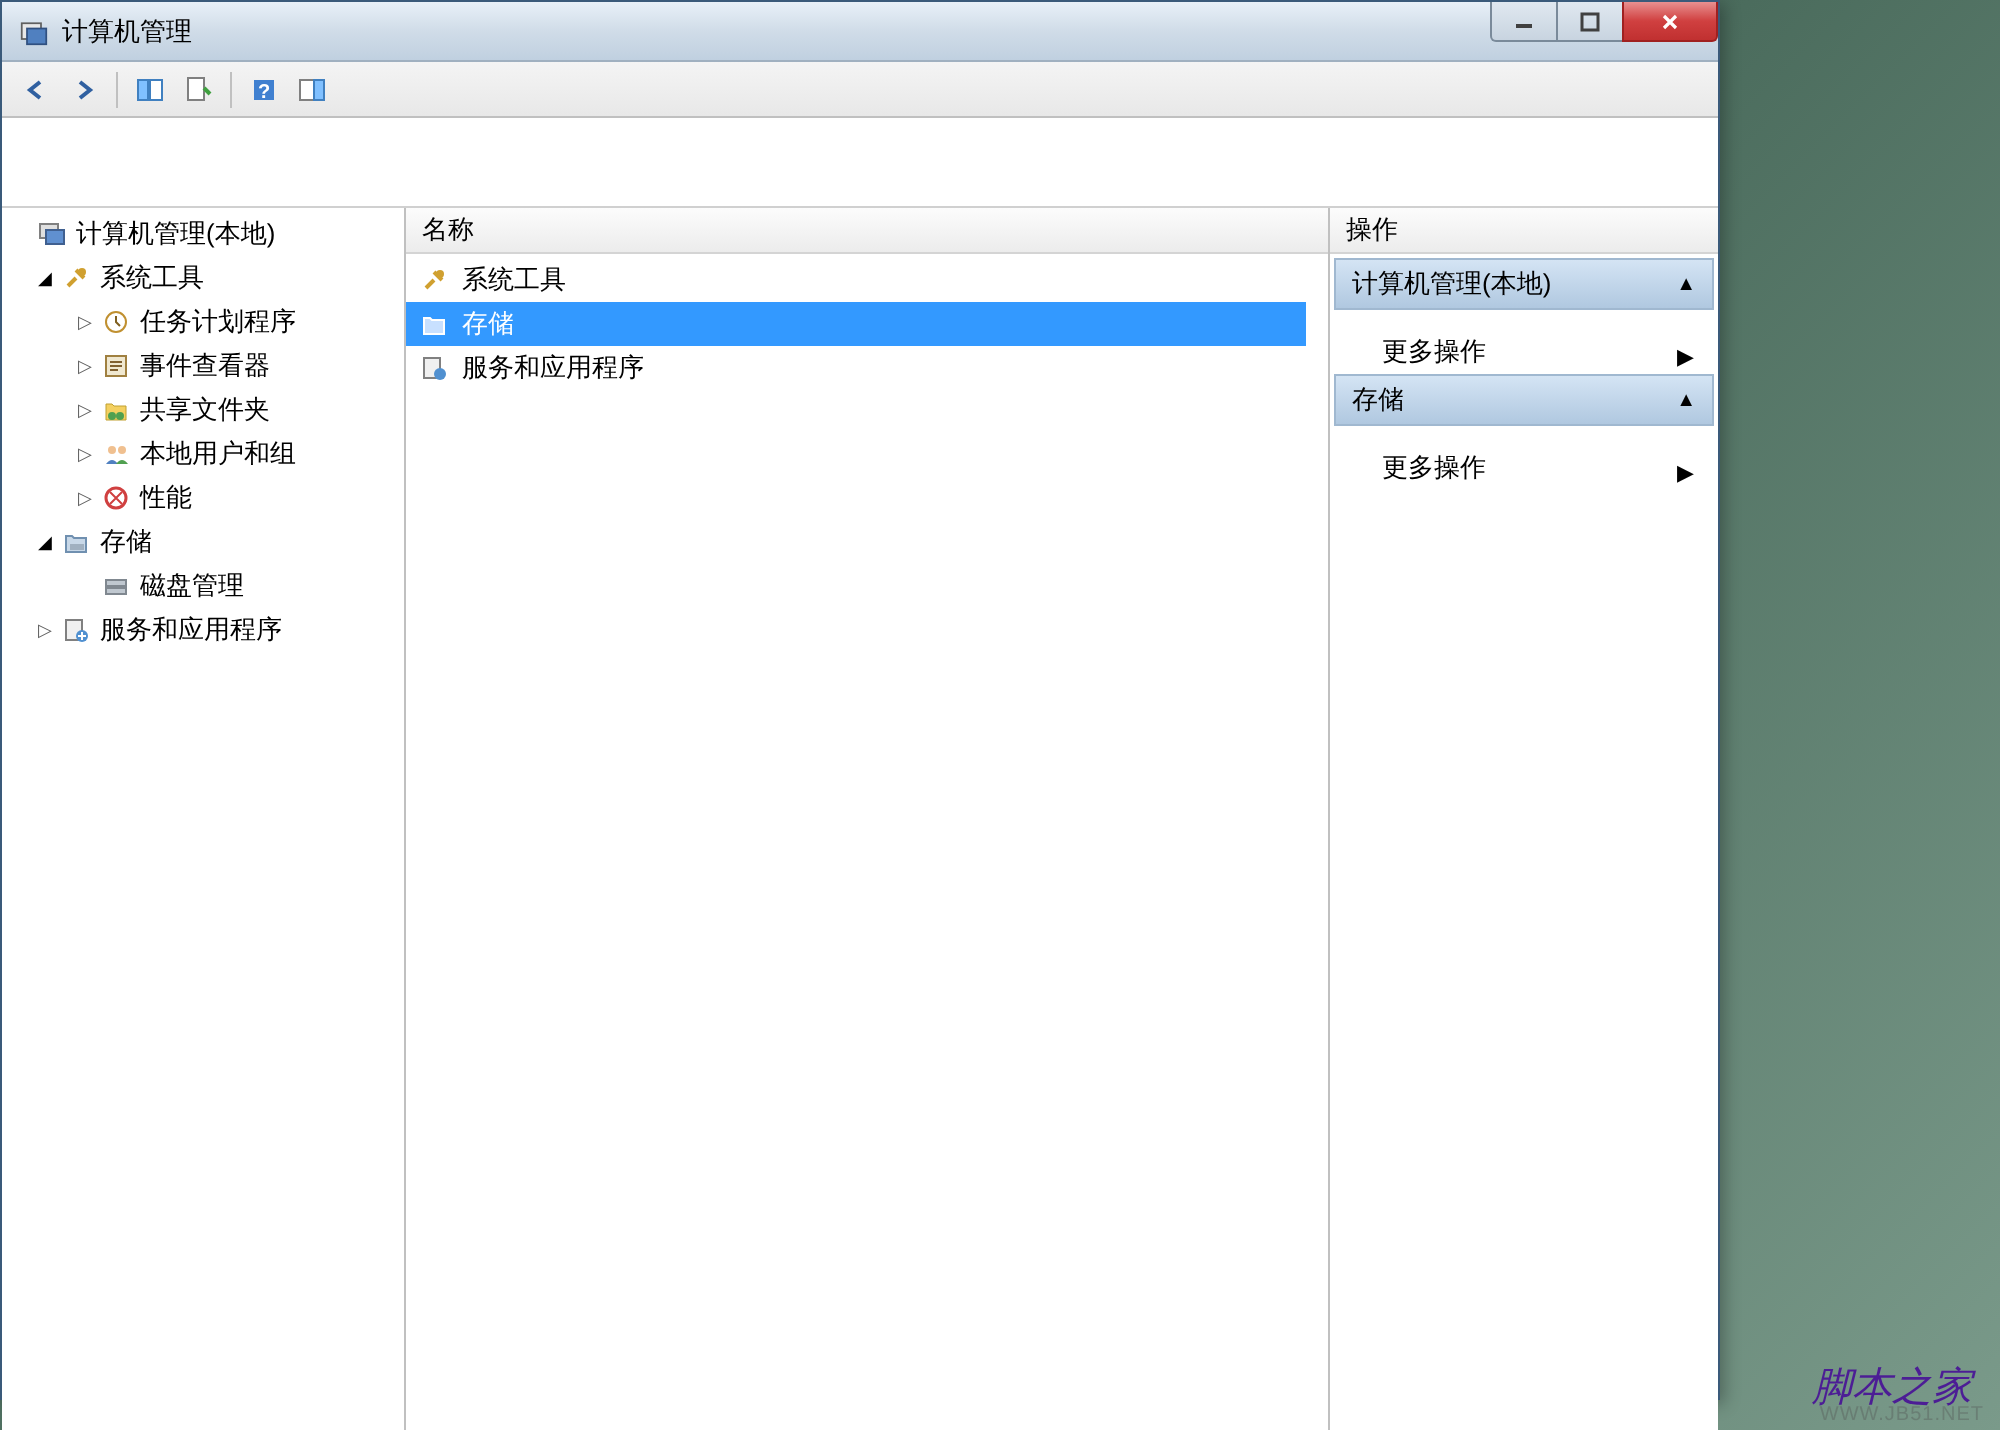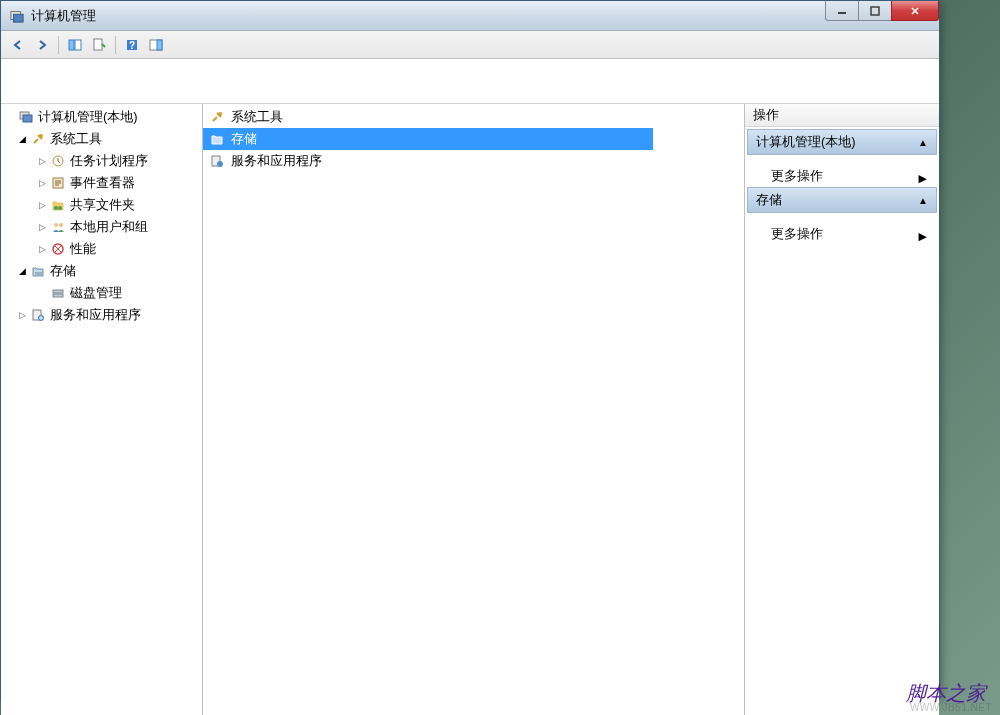--- a/index.html
+++ b/index.html
@@ -1,18 +1,18 @@
 <!DOCTYPE html>
 <html><head>
   <meta charset="utf-8">
   <style>
     * { box-sizing: border-box; margin: 0; padding: 0; }
     body { font-family: "Microsoft YaHei", "Segoe UI", Tahoma, sans-serif; font-size: 12px; background: linear-gradient(135deg, #6b8a7a, #4a6b5c, #7a9a8a); width: 1000px; height: 715px; overflow: hidden; position: relative; }
     
-    .window { position: absolute; top: 0; left: 0; width: 940px; height: 700px; background: #fff; border: 1px solid #3a5a7a; box-shadow: 2px 2px 8px rgba(0,0,0,0.3); }
+    .window { position: absolute; top: 0; left: 0; width: 860px; height: 700px; background: #fff; border: 1px solid #3a5a7a; box-shadow: 2px 2px 8px rgba(0,0,0,0.3); }
     
     .titlebar { height: 30px; background: linear-gradient(to bottom, #e8f0f8, #d0dce8, #c0d0e0); border-bottom: 1px solid #a0b0c0; display: flex; align-items: center; padding-left: 8px; position: relative; }
     .titlebar-icon { width: 16px; height: 16px; margin-right: 6px; display: inline-flex; align-items: center; justify-content: center; }
     .titlebar-icon svg { width: 14px; height: 14px; }
     .title-text { font-size: 13px; color: #000; }
     
     .window-controls { position: absolute; right: 0; top: 0; height: 20px; display: flex; }
     .win-btn { width: 34px; height: 20px; display: flex; align-items: center; justify-content: center; border: 1px solid #7a8a9a; border-top: none; background: linear-gradient(to bottom, #e0e8f0, #c8d4e0); margin-left: -1px; cursor: default; }
     .win-btn.min { border-bottom-left-radius: 3px; }
     .win-btn.close { width: 48px; background: linear-gradient(to bottom, #e89090, #d04040, #c03030); border-color: #a02020; border-bottom-right-radius: 3px; }
@@ -232,20 +232,23 @@
               <rect x="2" y="2" width="8" height="10" fill="#f0f0f0" stroke="#808080"></rect>
               <circle cx="10" cy="10" r="3" fill="#5090d0"></circle>
               <path d="M10 8 v4 M8 10 h4" stroke="#fff"></path>
             </svg>
           </span>
         <span class="tree-label">服务和应用程序</span>
       </div>
     </div>
 
     <div class="list-panel">
+      <div class="list-header">
+        <span>名称</span>
+      </div>
       <div class="list-body">
         <div class="list-row">
           <span class="list-icon">
               <svg width="14" height="14" viewBox="0 0 14 14">
                 <path d="M3 11 L7 7 M7 3 L11 7" stroke="#d0a030" stroke-width="2"></path>
                 <circle cx="10" cy="4" r="2" fill="#d0a030"></circle>
               </svg>
             </span>
           <span class="list-label">系统工具</span>
         </div>

